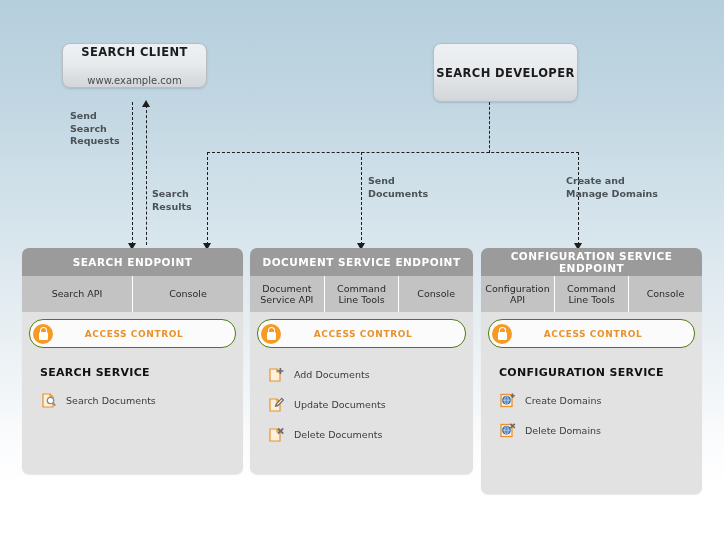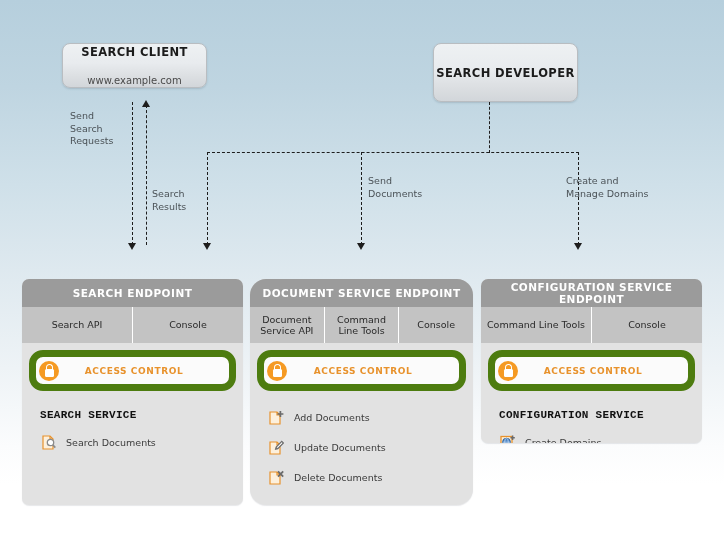--- a/index.html
+++ b/index.html
@@ -78,36 +78,35 @@
   .arrow-up {
     position: absolute;
     width: 0; height: 0;
     border-left: 4px solid transparent;
     border-right: 4px solid transparent;
     border-bottom: 7px solid #1d1d1d;
   }
   .flow-label {
     position: absolute;
     font-size: 9.5px;
-    font-weight: normal;
+    font-weight: bold;
     color: #4b5257;
     line-height: 12.5px;
     white-space: pre-line;
   }
 
   
   .panel {
     position: absolute;
     top: 248px;
     background: #e2e2e2;
     border-radius: 7px;
     box-sizing: border-box;
     overflow: hidden;
     box-shadow: 0 1px 1px rgba(120,130,138,0.18);
-    margin-top: 31px;
   }
   .panel-header {
     height: 28px;
     background: #9b9b9b;
     color: #ffffff;
     font-size: 10.5px;
     font-weight: bold;
     letter-spacing: 0.5px;
     display: flex;
     align-items: center;
@@ -133,21 +132,21 @@
     box-sizing: border-box;
   }
   .tab:last-child { border-right: none; }
 
   .access-wrap {
     padding: 7px 7px 0 7px;
   }
   .access {
     height: 27px;
     background: #fbfbfb;
-    border: 7px solid #4d7c0f;
+    border: 1px solid #4d7c0f;
     border-radius: 14px;
     display: flex;
     align-items: center;
     position: relative;
   }
   .lock-icon {
     width: 20px; height: 20px;
     border-radius: 50%;
     background: #f59a23;
     margin-left: 3px;
@@ -180,21 +179,20 @@
     margin-right: 20px;
   }
 
   .service-block { padding: 18px 0 0 18px; }
   .service-title {
     font-size: 11px;
     font-weight: bold;
     color: #111111;
     letter-spacing: 0.3px;
     margin-bottom: 13px;
-    font-family: Liberation Mono, monospace;
   }
   .op-row {
     display: flex;
     align-items: center;
     margin-bottom: 13px;
   }
   .op-label {
     font-size: 9.5px;
     color: #3b3b3b;
     margin-left: 9px;
@@ -270,21 +268,21 @@
             <path d="M10 2 v3 h3" fill="none" stroke="#e8922c" stroke-width="1.2"></path>
             <circle cx="10.5" cy="8.5" r="3.2" fill="#ffffff" stroke="#8a8a8a" stroke-width="1.3"></circle>
             <line x1="12.8" y1="10.9" x2="15.3" y2="13.6" stroke="#8a8a8a" stroke-width="1.6"></line>
           </svg>
         </span>
         <span class="op-label">Search Documents</span>
       </div>
     </div>
   </div>
 
-  <div class="panel" style="left:250px; width:223px; height:226px;border-radius:16px;">
+  <div class="panel" style="left:250px; width:223px; height:226px;">
     <div class="panel-header">DOCUMENT SERVICE ENDPOINT</div>
     <div class="tabs">
       <div class="tab">Document
 Service API</div>
       <div class="tab">Command
 Line Tools</div>
       <div class="tab">Console</div>
     </div>
     <div class="access-wrap">
       <div class="access">
@@ -328,23 +326,25 @@
             <path d="M9 3 v3 h3" fill="none" stroke="#e8922c" stroke-width="1.2"></path>
             <line x1="10" y1="2.4" x2="15.2" y2="7.6" stroke="#6b6b6b" stroke-width="1.8"></line>
             <line x1="15.2" y1="2.4" x2="10" y2="7.6" stroke="#6b6b6b" stroke-width="1.8"></line>
           </svg>
         </span>
         <span class="op-label">Delete Documents</span>
       </div>
     </div>
   </div>
 
-  <div class="panel" style="left:481px; width:221px; height:164px;">
+  <div class="panel" style="left:481px; width:221px; height:246px;">
     <div class="panel-header">CONFIGURATION SERVICE ENDPOINT</div>
     <div class="tabs">
+      <div class="tab">Configuration
+API</div>
       <div class="tab">Command
 Line Tools</div>
       <div class="tab">Console</div>
     </div>
     <div class="access-wrap">
       <div class="access">
         <div class="lock-icon">
           <div class="shackle"></div>
             <div class="body"></div>
         </div>

